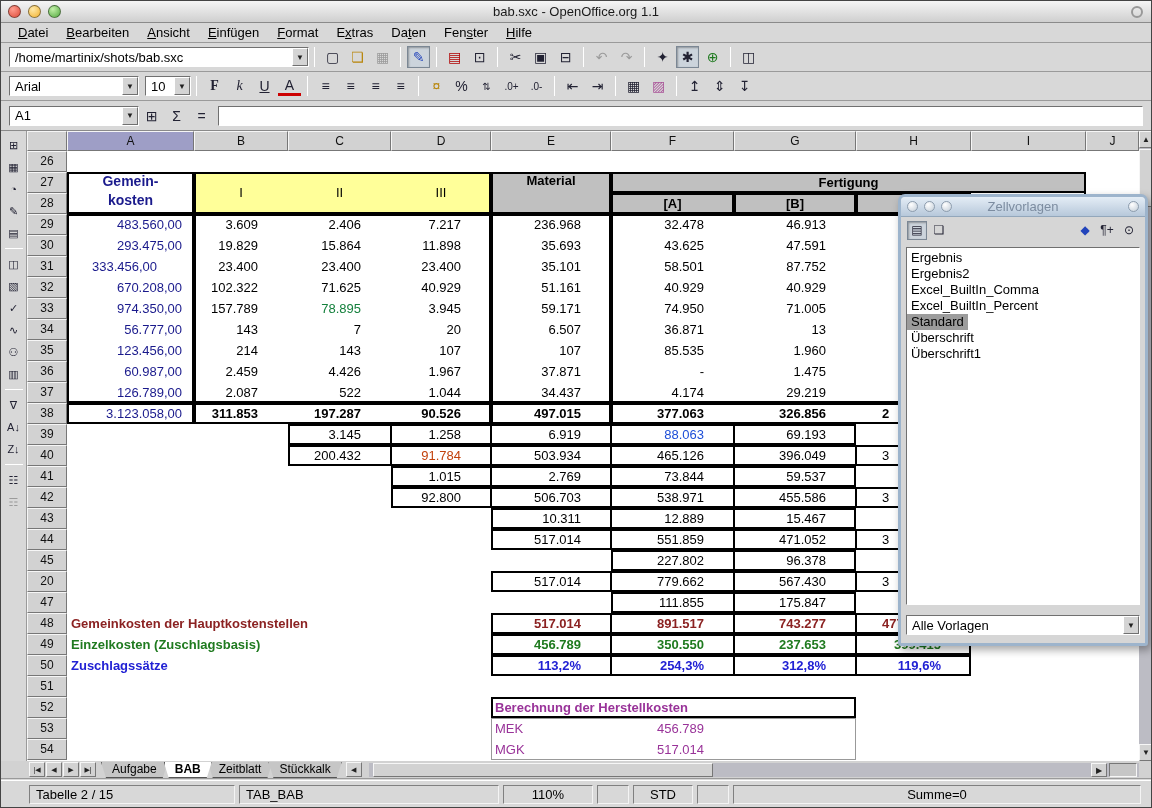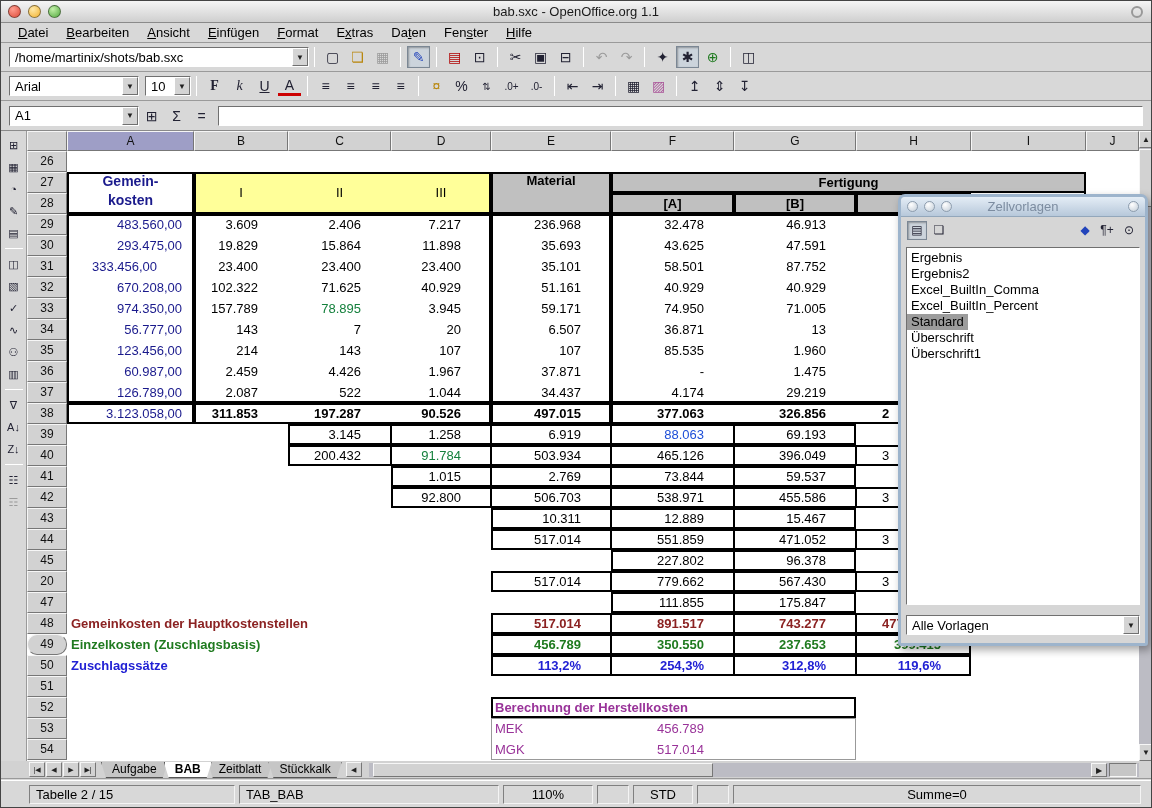--- a/index.html
+++ b/index.html
@@ -369,21 +369,21 @@
       <div class="rowhdr" style="top: 293px;">39</div>
       <div class="rowhdr" style="top: 314px;">40</div>
       <div class="rowhdr" style="top: 335px;">41</div>
       <div class="rowhdr" style="top: 356px;">42</div>
       <div class="rowhdr" style="top: 377px;">43</div>
       <div class="rowhdr" style="top: 398px;">44</div>
       <div class="rowhdr" style="top: 419px;">45</div>
       <div class="rowhdr" style="top: 440px;">20</div>
       <div class="rowhdr" style="top: 461px;">47</div>
       <div class="rowhdr" style="top: 482px;">48</div>
-      <div class="rowhdr" style="top: 503px; border-radius: 10px;">49</div>
+      <div class="rowhdr" style="top: 503px;">49</div>
       <div class="rowhdr" style="top: 524px;">50</div>
       <div class="rowhdr" style="top: 545px;">51</div>
       <div class="rowhdr" style="top: 566px;">52</div>
       <div class="rowhdr" style="top: 587px;">53</div>
       <div class="rowhdr" style="top: 608px;">54</div>
       <div class="cell al-c b" style="left: 40px; top: 41px; width: 127px; height: 42px; line-height: 19px; font-size: 14px; background: rgb(255, 255, 255); color: rgb(26, 26, 140);">Gemein-
 kosten</div>
       <div class="cell al-c" style="left: 167px; top: 41px; width: 94px; height: 42px; line-height: 42px; background: rgb(255, 255, 153); color: rgb(0, 0, 0);">I</div>
       <div class="cell al-c" style="left: 261px; top: 41px; width: 103px; height: 42px; line-height: 42px; background: rgb(255, 255, 153); color: rgb(0, 0, 0);">II</div>
       <div class="cell al-c b" style="left: 464px; top: 41px; width: 120px; height: 42px; line-height: 18px; background: rgb(192, 192, 192); color: rgb(0, 0, 0);">Material</div>
@@ -467,21 +467,21 @@
       <div class="cell al-r" style="left: 364px; top: 293px; width: 100px; height: 21px; line-height: 21px; color: rgb(0, 0, 0);">1.258</div>
       <div class="cell al-r" style="left: 464px; top: 293px; width: 120px; height: 21px; line-height: 21px; color: rgb(0, 0, 0);">6.919</div>
       <div class="cell al-r" style="left: 584px; top: 293px; width: 123px; height: 21px; line-height: 21px; color: #1d4ed8;">88.063</div>
       <div class="cell al-r" style="left: 707px; top: 293px; width: 122px; height: 21px; line-height: 21px; color: rgb(0, 0, 0);">69.193</div>
       <div class="box" style="left: 261px; top: 293px; width: 568px; height: 21px;"></div>
       <div class="vsepline" style="left: 363px; top: 293px; height: 21px;"></div>
       <div class="vsepline" style="left: 463px; top: 293px; height: 21px;"></div>
       <div class="vsepline" style="left: 583px; top: 293px; height: 21px;"></div>
       <div class="vsepline" style="left: 706px; top: 293px; height: 21px;"></div>
       <div class="cell al-r" style="left: 261px; top: 314px; width: 103px; height: 21px; line-height: 21px; color: rgb(0, 0, 0);">200.432</div>
-      <div class="cell al-r" style="left: 364px; top: 314px; width: 100px; height: 21px; line-height: 21px; color: #15803d;">91.784</div>
+      <div class="cell al-r" style="left: 364px; top: 314px; width: 100px; height: 21px; line-height: 21px; color: #c2410c;">91.784</div>
       <div class="cell al-r" style="left: 464px; top: 314px; width: 120px; height: 21px; line-height: 21px; color: rgb(0, 0, 0);">503.934</div>
       <div class="cell al-r" style="left: 584px; top: 314px; width: 123px; height: 21px; line-height: 21px; color: rgb(0, 0, 0);">465.126</div>
       <div class="cell al-r" style="left: 707px; top: 314px; width: 122px; height: 21px; line-height: 21px; color: rgb(0, 0, 0);">396.049</div>
       <div class="cell al-r clip" style="left: 829px; top: 314px; width: 115px; height: 21px; line-height: 21px; color: rgb(0, 0, 0);">3</div>
       <div class="box" style="left: 261px; top: 314px; width: 683px; height: 21px;"></div>
       <div class="vsepline" style="left: 363px; top: 314px; height: 21px;"></div>
       <div class="vsepline" style="left: 463px; top: 314px; height: 21px;"></div>
       <div class="vsepline" style="left: 583px; top: 314px; height: 21px;"></div>
       <div class="vsepline" style="left: 706px; top: 314px; height: 21px;"></div>
       <div class="vsepline" style="left: 828px; top: 314px; height: 21px;"></div>

